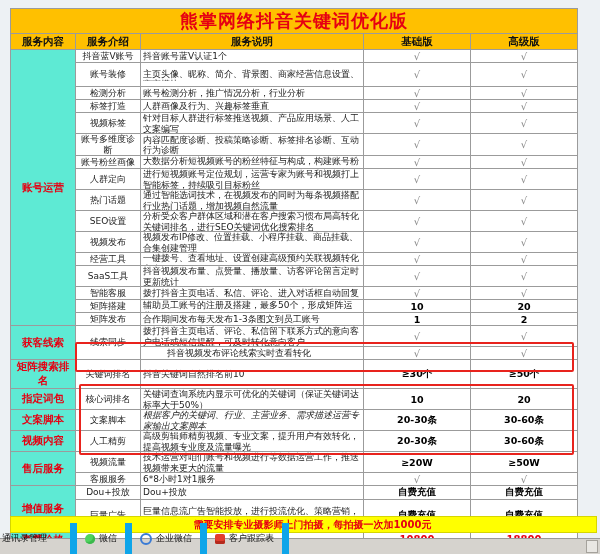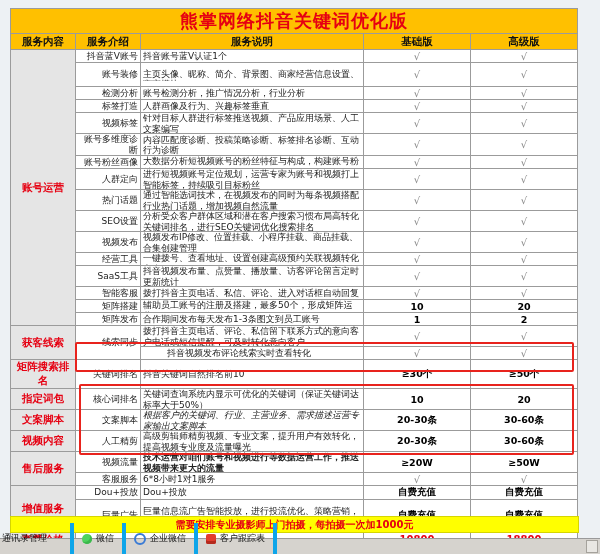--- a/index.html
+++ b/index.html
@@ -16,47 +16,47 @@
   #sheet th,#sheet td{border:1px solid #9b9b9b;padding:0 2px;overflow:hidden;}
   th.title{
     background:#FFC000;color:#e60012;font-size:18px;font-weight:bold;
     letter-spacing:1px;height:24px;text-align:center;border-bottom:1.5px solid #4a4a4a;
   }
   tr.hdr th{
     background:#FFC000;color:#111;font-size:10.5px;font-weight:bold;
     height:15px;text-align:center;
   }
   td.group{
-    background:#e5e5e5;color:#e60012;font-weight:bold;font-size:10.5px;
+    background:#5eead4;color:#e60012;font-weight:bold;font-size:10.5px;
     text-align:center;vertical-align:middle;
   }
-  td.intro{font-size:9px;color:#222;text-align:right;vertical-align:middle;line-height:10.5px;}
+  td.intro{font-size:9px;color:#222;text-align:center;vertical-align:middle;line-height:10.5px;}
   td.desc{font-size:9px;color:#222;text-align:left;vertical-align:middle;line-height:10.5px;}
   td.desc .clip{overflow:hidden;}
   td.val{text-align:center;vertical-align:middle;}
   td.val.check{color:#8a8a8a;font-size:10px;}
   td.val.bold{color:#000;font-weight:bold;font-size:9.5px;}
   td.val.price{color:#e60012;font-weight:bold;font-size:10px;}
   tr.sec td{border-top:1.5px solid #4a4a4a;}
   .hl-box{position:absolute;border:2px solid #e8231d;pointer-events:none;border-radius:2px;}
   #hl1{left:75px;top:342px;width:495px;height:26px;}
   #hl2{left:79px;top:384px;width:491px;height:67px;}
   #banner{
     position:absolute;left:10px;top:516px;width:567px;height:15px;
     background:#ffff00;color:#e60012;font-size:10px;font-weight:bold;
-    text-align:center;line-height:15px;border:1px solid #d6d600;
+    text-align:center;line-height:15px;border:1px solid #d6d600;padding-left:18px;
   }
   #taskbar{
     position:absolute;left:0;bottom:0;width:600px;height:15px;
     background:#d6d3ce;border-top:1px solid #9a9a9a;
     display:flex;align-items:flex-end;font-size:9px;color:#111;
   }
   .tb-item{
     display:flex;align-items:center;height:31px;padding:0 8px;
-    border-right:4px solid #0ea5e9;white-space:nowrap;overflow:hidden;cursor:default;
+    border-right:7px solid #0ea5e9;white-space:nowrap;overflow:hidden;cursor:default;
   }
   .tb-item.first{width:60px;padding-left:2px;}
   .tb-item.active{
     background:#fcfcfc;border:1px solid #888;border-bottom:none;
     height:18px;margin-bottom:0;position:relative;z-index:2;padding-top:2px;
   }
   .ic{width:10px;height:10px;display:inline-block;margin-right:4px;flex:0 0 auto;}
   .ic.wechat{background:#4fd35f;border-radius:50%;box-shadow:inset -2px -2px 0 #3cb84c;}
   .ic.qywx{width:8px;height:8px;background:transparent;border:2px solid #3a7bd5;border-radius:50%;}
   .ic.red-doc{background:#e23d2e;border-radius:2px;box-shadow:inset 0 -3px 0 #b52a1d;}
@@ -272,21 +272,21 @@
           <td class="desc">
             <div class="clip" style="max-height: 20px;">高级剪辑师精剪视频、专业文案，提升用户有效转化，提高视频专业度及流量曝光</div>
           </td>
           <td class="val bold">20-30条</td>
           <td class="val bold">30-60条</td>
         </tr>
         <tr class="sec" style="height: 21px;">
           <td class="group" rowspan="2">售后服务</td>
           <td class="intro">视频流量</td>
           <td class="desc">
-            <div class="clip" style="max-height: 20px; font-weight: bold;">技术运营对咱们账号和视频进行等数据运营工作，推送视频带来更大的流量</div>
+            <div class="clip" style="max-height: 20px;">技术运营对咱们账号和视频进行等数据运营工作，推送视频带来更大的流量</div>
           </td>
           <td class="val bold">≥20W</td>
           <td class="val bold">≥50W</td>
         </tr>
         <tr style="height: 13px;">
           <td class="intro">客服服务</td>
           <td class="desc">
             <div class="clip" style="max-height: 12px;">6*8小时1对1服务</div>
           </td>
           <td class="val check">√</td>

